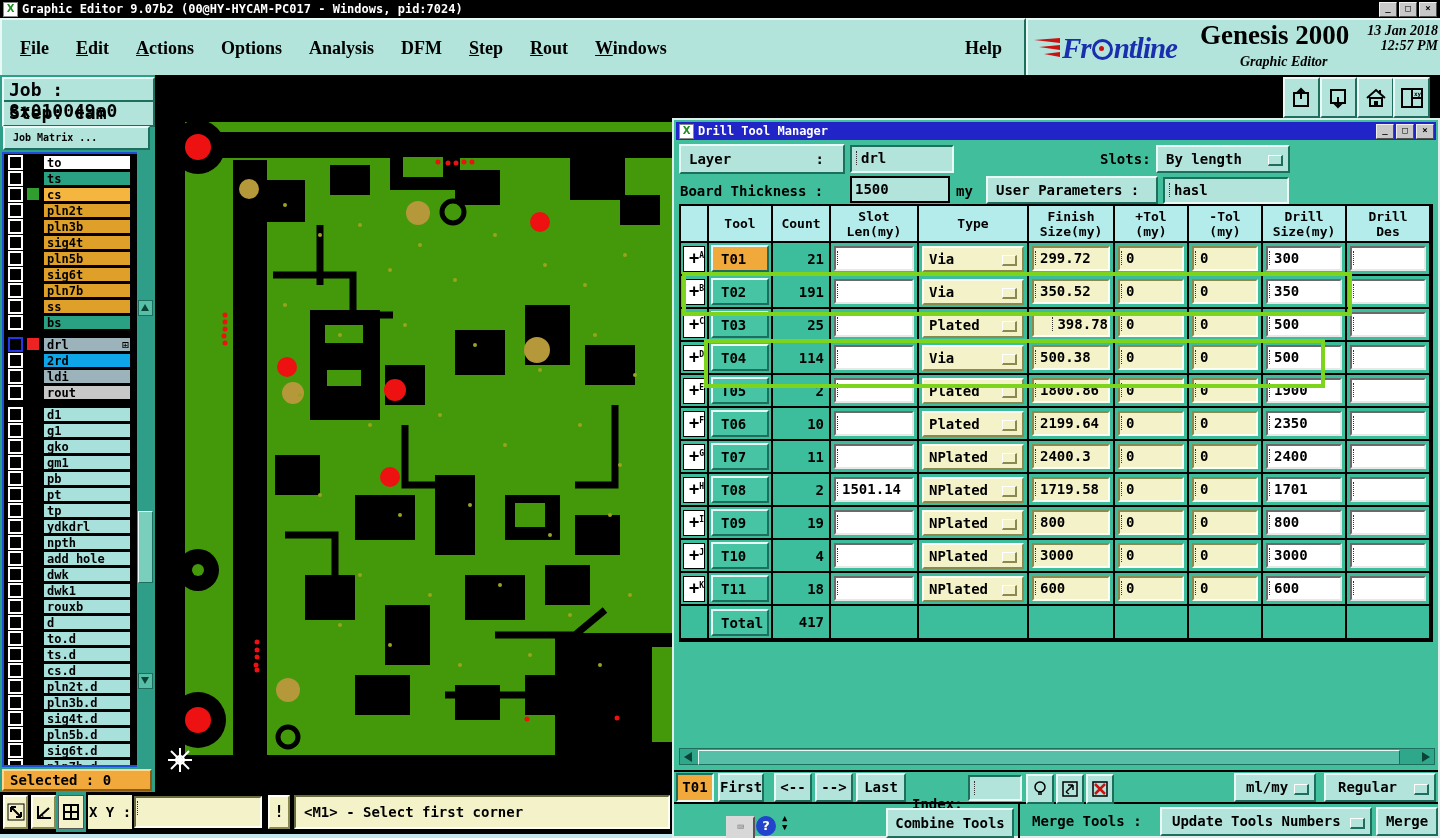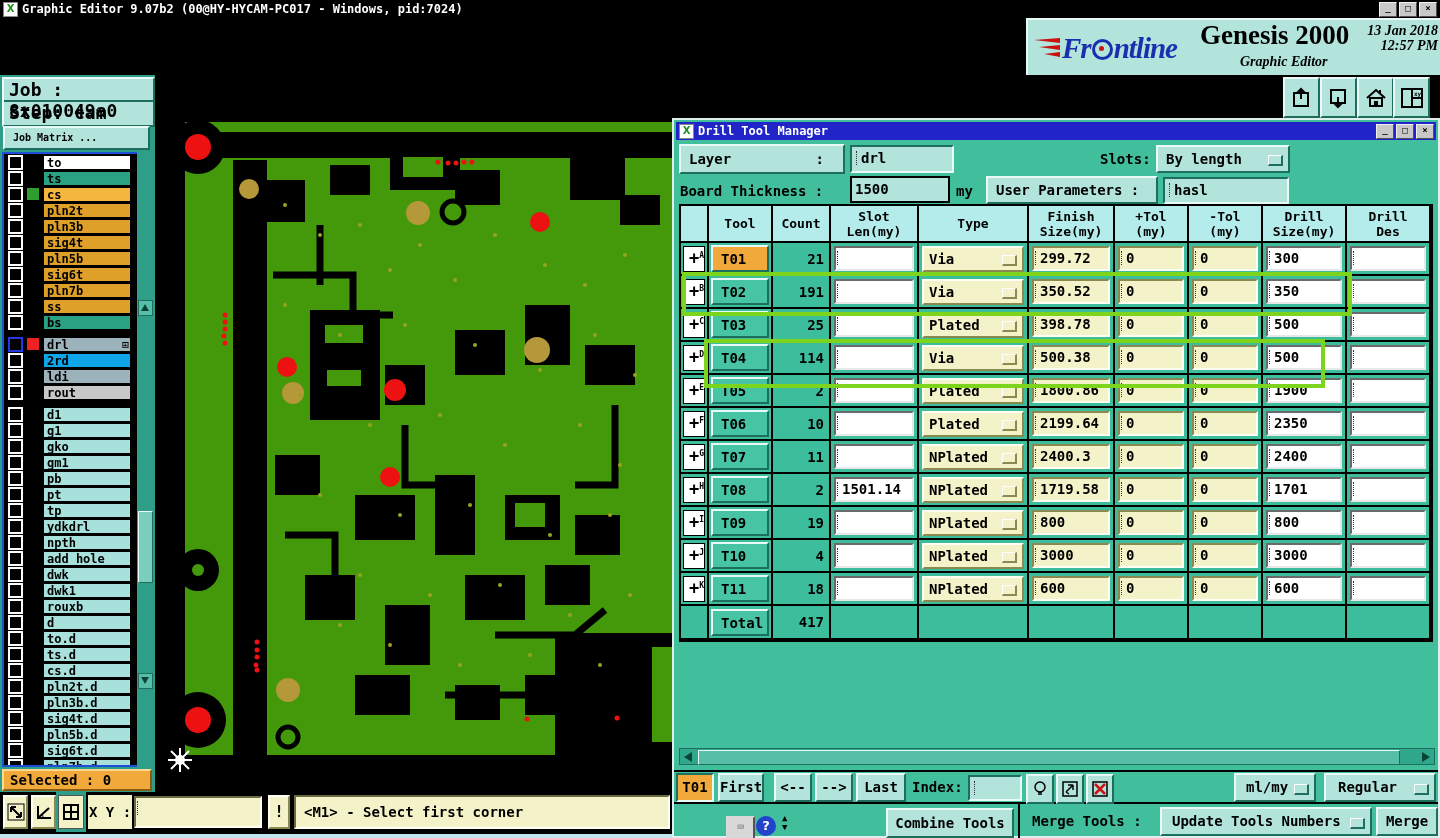--- a/index.html
+++ b/index.html
@@ -133,20 +133,34 @@
   <div class="abs" id="titlebar">
     <span class="ticon">X</span>
     <span class="ttext">Graphic Editor 9.07b2 (00@HY-HYCAM-PC017 - Windows, pid:7024)</span>
     <span class="wbtns" style="right:3px;">
       <span class="wbtn">_</span>
       <span class="wbtn">□</span>
       <span class="wbtn">×</span>
     </span>
   </div>
 
+  <div class="abs raised" id="menubar">
+    <div id="menu-items">
+      <div class="menuitem"><u>F</u>ile</div>
+        <div class="menuitem"><u>E</u>dit</div>
+        <div class="menuitem"><u>A</u>ctions</div>
+        <div class="menuitem">Options</div>
+        <div class="menuitem">Analysis</div>
+        <div class="menuitem">DFM</div>
+        <div class="menuitem"><u>S</u>tep</div>
+        <div class="menuitem"><u>R</u>out</div>
+        <div class="menuitem"><u>W</u>indows</div>
+        <div class="menuitem" id="menu-help">Help</div>
+    </div>
+  </div>
 
   <div class="abs raised" id="brand">
     <div id="logo">
       <svg class="speed" width="26" height="24" viewBox="0 0 26 24">
         <polygon points="0,3 26,1 26,6" fill="#cc1111"></polygon>
         <polygon points="5,10 26,8 26,13" fill="#cc1111"></polygon>
         <polygon points="10,17 26,15 26,20" fill="#cc1111"></polygon>
       </svg>
       <span>Fr</span>
         <span class="o-ring">
@@ -643,21 +657,21 @@
           </div>
           <div class="tcell" style="width: 58px;">
             <div class="cnt">25</div>
           </div>
           <div class="tcell" style="width: 88px;">
             <div class="inp white caret"></div>
           </div>
           <div class="tcell" style="width: 110px;">
             <div class="dd"><span>Plated</span><span class="ddind"></span></div>
           </div>
-          <div class="tcell" style="width: 86px;">
+          <div class="tcell" style="width: 86px; text-align: right;">
             <div class="inp yellow caret">398.78</div>
           </div>
           <div class="tcell" style="width: 74px;">
             <div class="inp yellow caret">0</div>
           </div>
           <div class="tcell" style="width: 74px;">
             <div class="inp yellow caret">0</div>
           </div>
           <div class="tcell" style="width: 84px;">
             <div class="inp white caret">500</div>
@@ -948,21 +962,21 @@
       <div id="hthumb"></div>
       <div class="harr" id="harr-r"></div>
     </div>
 
     <div id="navrow">
       <div class="navbtn sunken" style="left:2px;width:38px;background:#f2a93b;">T01</div>
       <div class="navbtn raised" style="left:44px;width:46px;">First</div>
       <div class="navbtn raised" style="left:100px;width:38px;">&lt;--</div>
       <div class="navbtn raised" style="left:141px;width:38px;">--&gt;</div>
       <div class="navbtn raised" style="left:182px;width:50px;">Last</div>
-      <div class="abs lab" style="left:238px;top:7px;">Index:</div>
+      <div class="abs lab" style="left:238px;top:24px;">Index:</div>
       <div class="abs inpbox sunken caret" style="left:294px;top:3px;width:54px;height:26px;"></div>
       <div class="ico-sm raised" style="left:352px;">
         <svg width="14" height="18" viewBox="0 0 14 18">
           <circle cx="7" cy="7" r="5" fill="none" stroke="#000" stroke-width="1.5"></circle>
           <path d="M5,12 h4 M5,14 h4" stroke="#000" stroke-width="1.5"></path>
         </svg>
       </div>
       <div class="ico-sm raised" style="left:382px;">
         <svg width="16" height="16" viewBox="0 0 16 16">
           <rect x="1" y="1" width="14" height="14" fill="none" stroke="#000" stroke-width="1.5"></rect>

